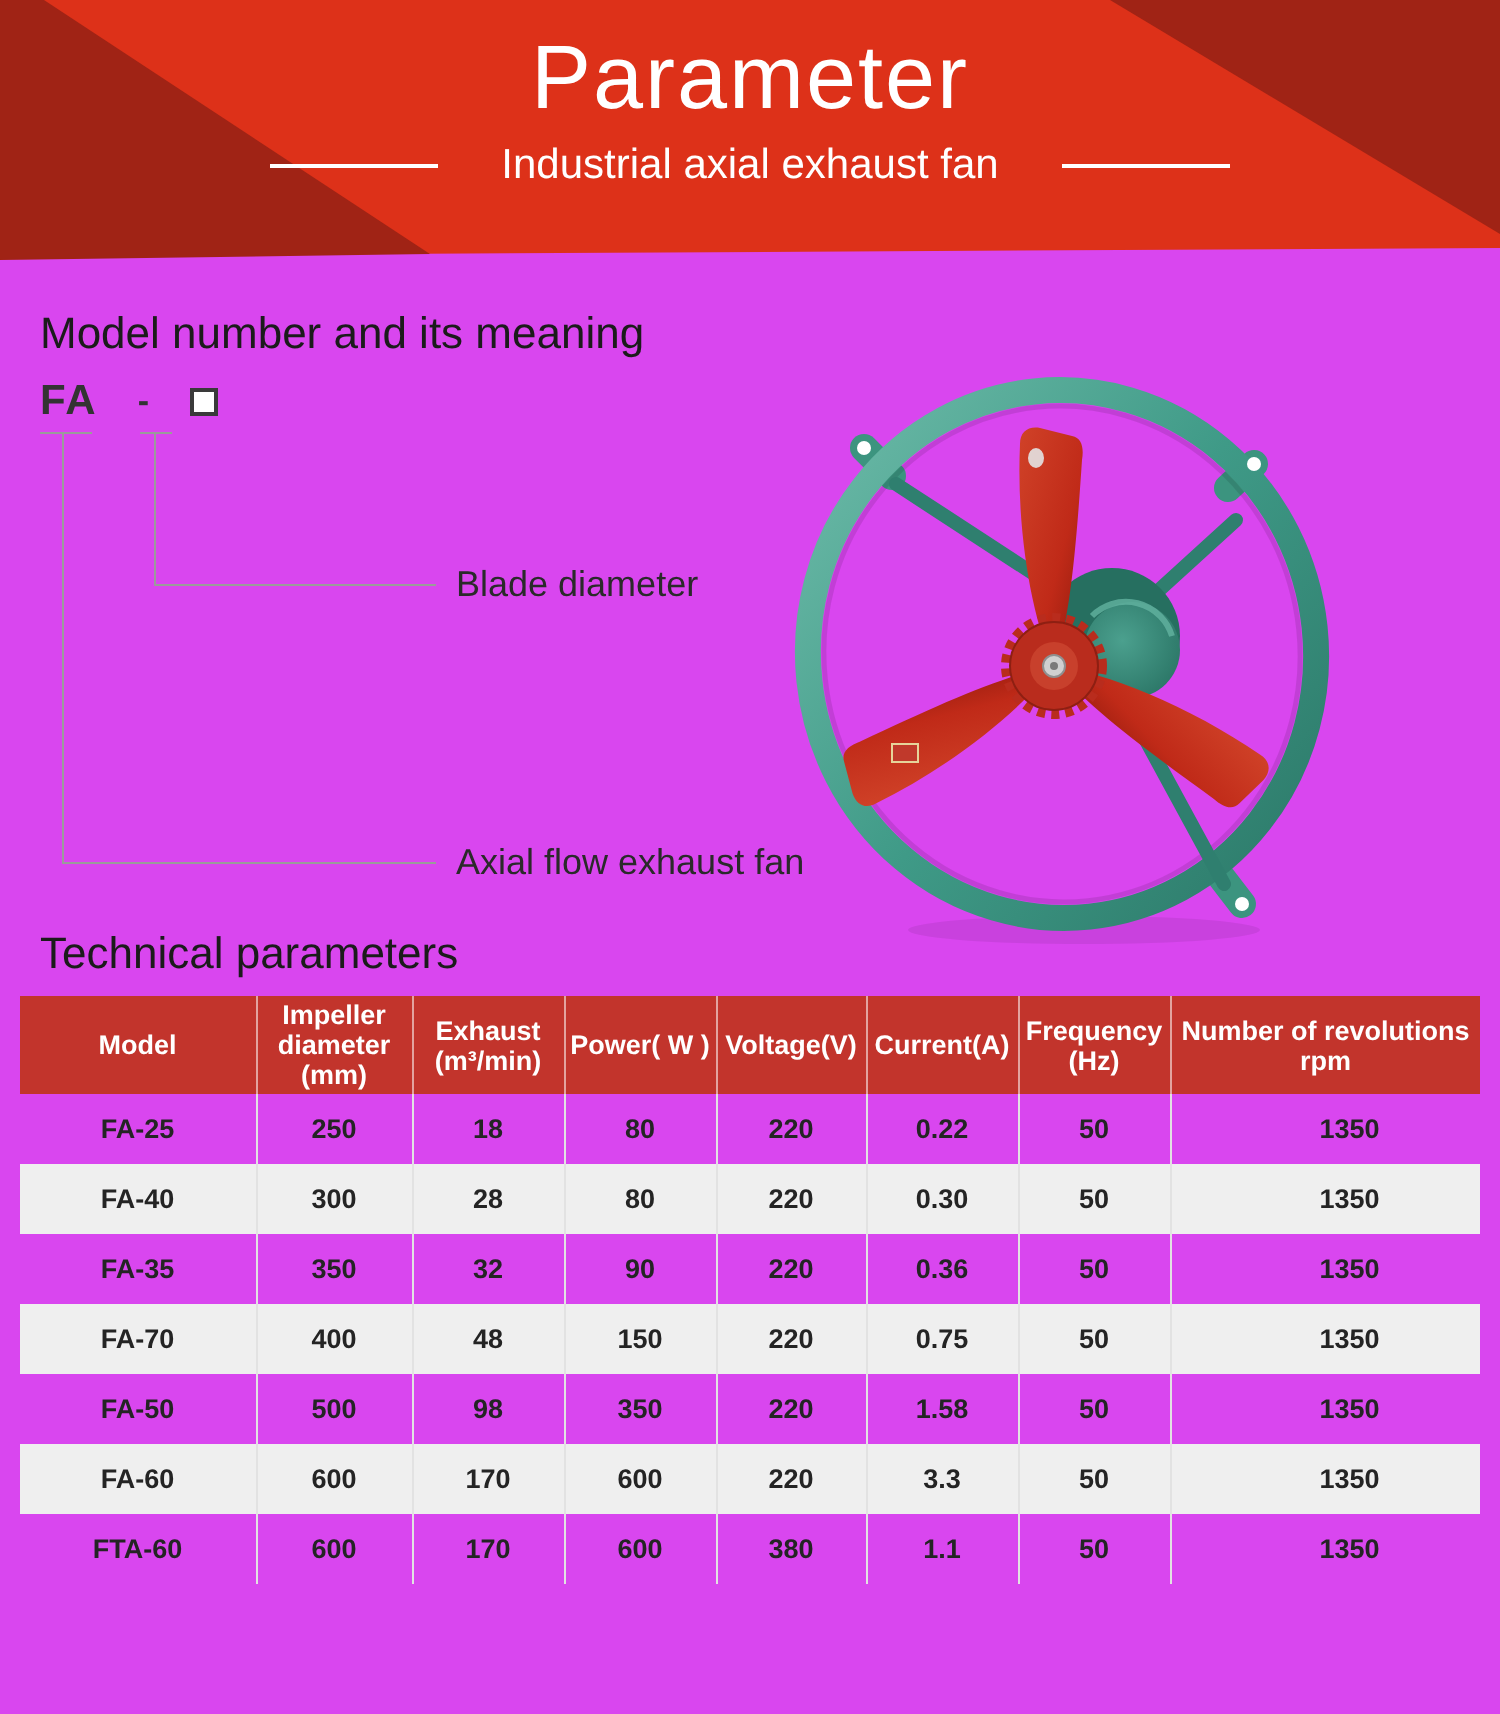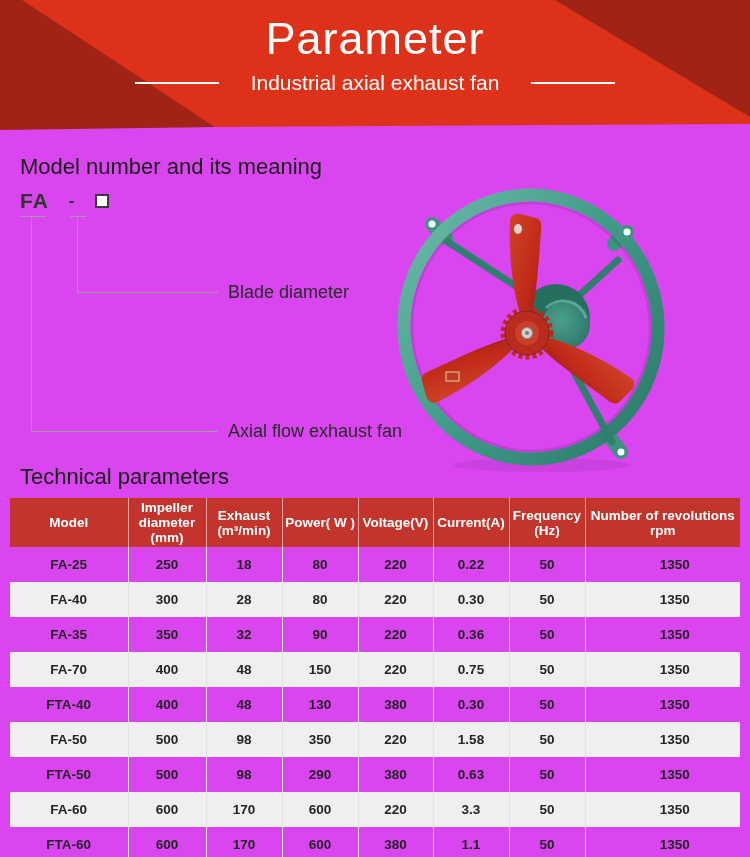--- a/index.html
+++ b/index.html
@@ -239,50 +239,30 @@
           <td>FA-70</td>
           <td>400</td>
           <td>48</td>
           <td>150</td>
           <td>220</td>
           <td>0.75</td>
           <td>50</td>
           <td>1350</td>
         </tr>
         <tr>
-          <td>FTA-40</td>
-          <td>400</td>
-          <td>48</td>
-          <td>130</td>
-          <td>380</td>
-          <td>0.30</td>
-          <td>50</td>
-          <td>1350</td>
-        </tr>
-        <tr>
           <td>FA-50</td>
           <td>500</td>
           <td>98</td>
           <td>350</td>
           <td>220</td>
           <td>1.58</td>
           <td>50</td>
           <td>1350</td>
         </tr>
         <tr>
-          <td>FTA-50</td>
-          <td>500</td>
-          <td>98</td>
-          <td>290</td>
-          <td>380</td>
-          <td>0.63</td>
-          <td>50</td>
-          <td>1350</td>
-        </tr>
-        <tr>
           <td>FA-60</td>
           <td>600</td>
           <td>170</td>
           <td>600</td>
           <td>220</td>
           <td>3.3</td>
           <td>50</td>
           <td>1350</td>
         </tr>
         <tr>

